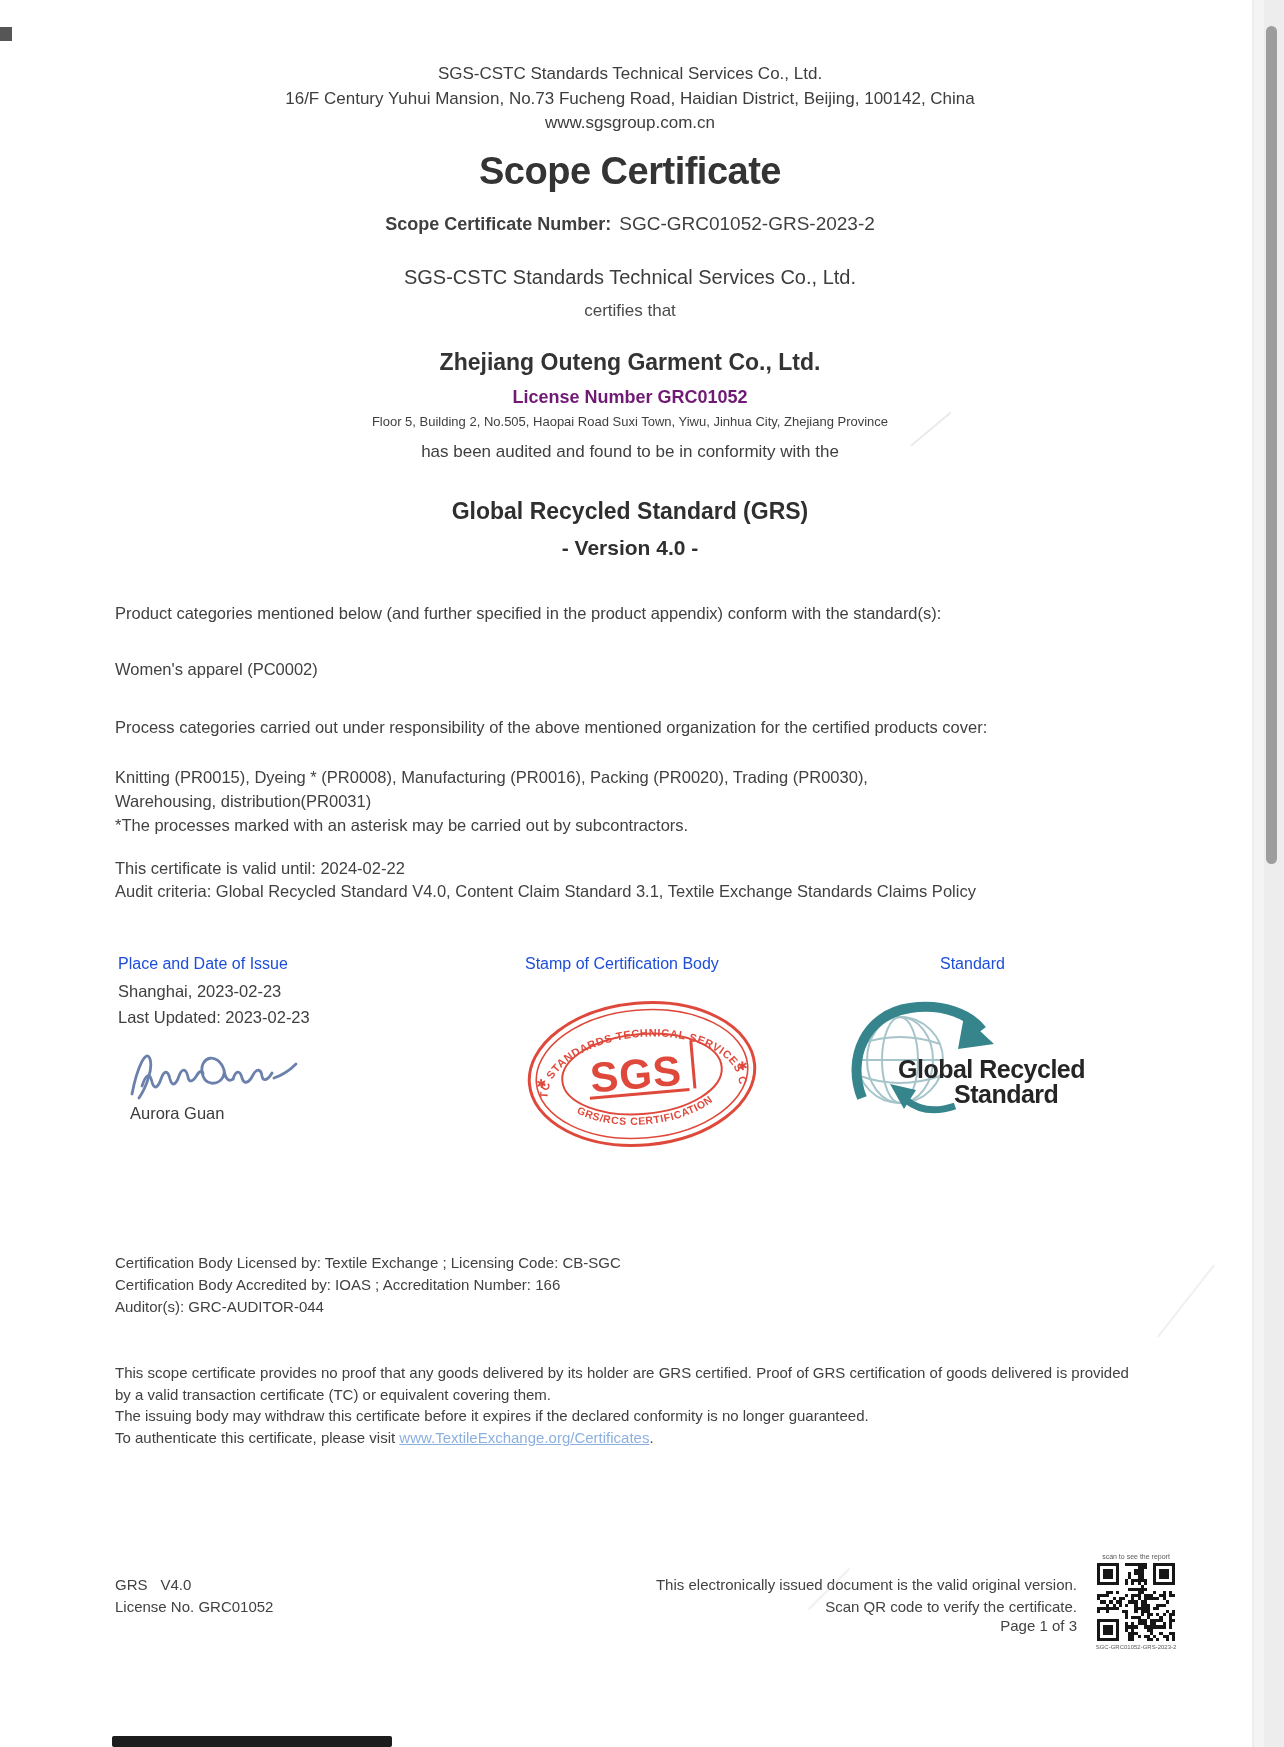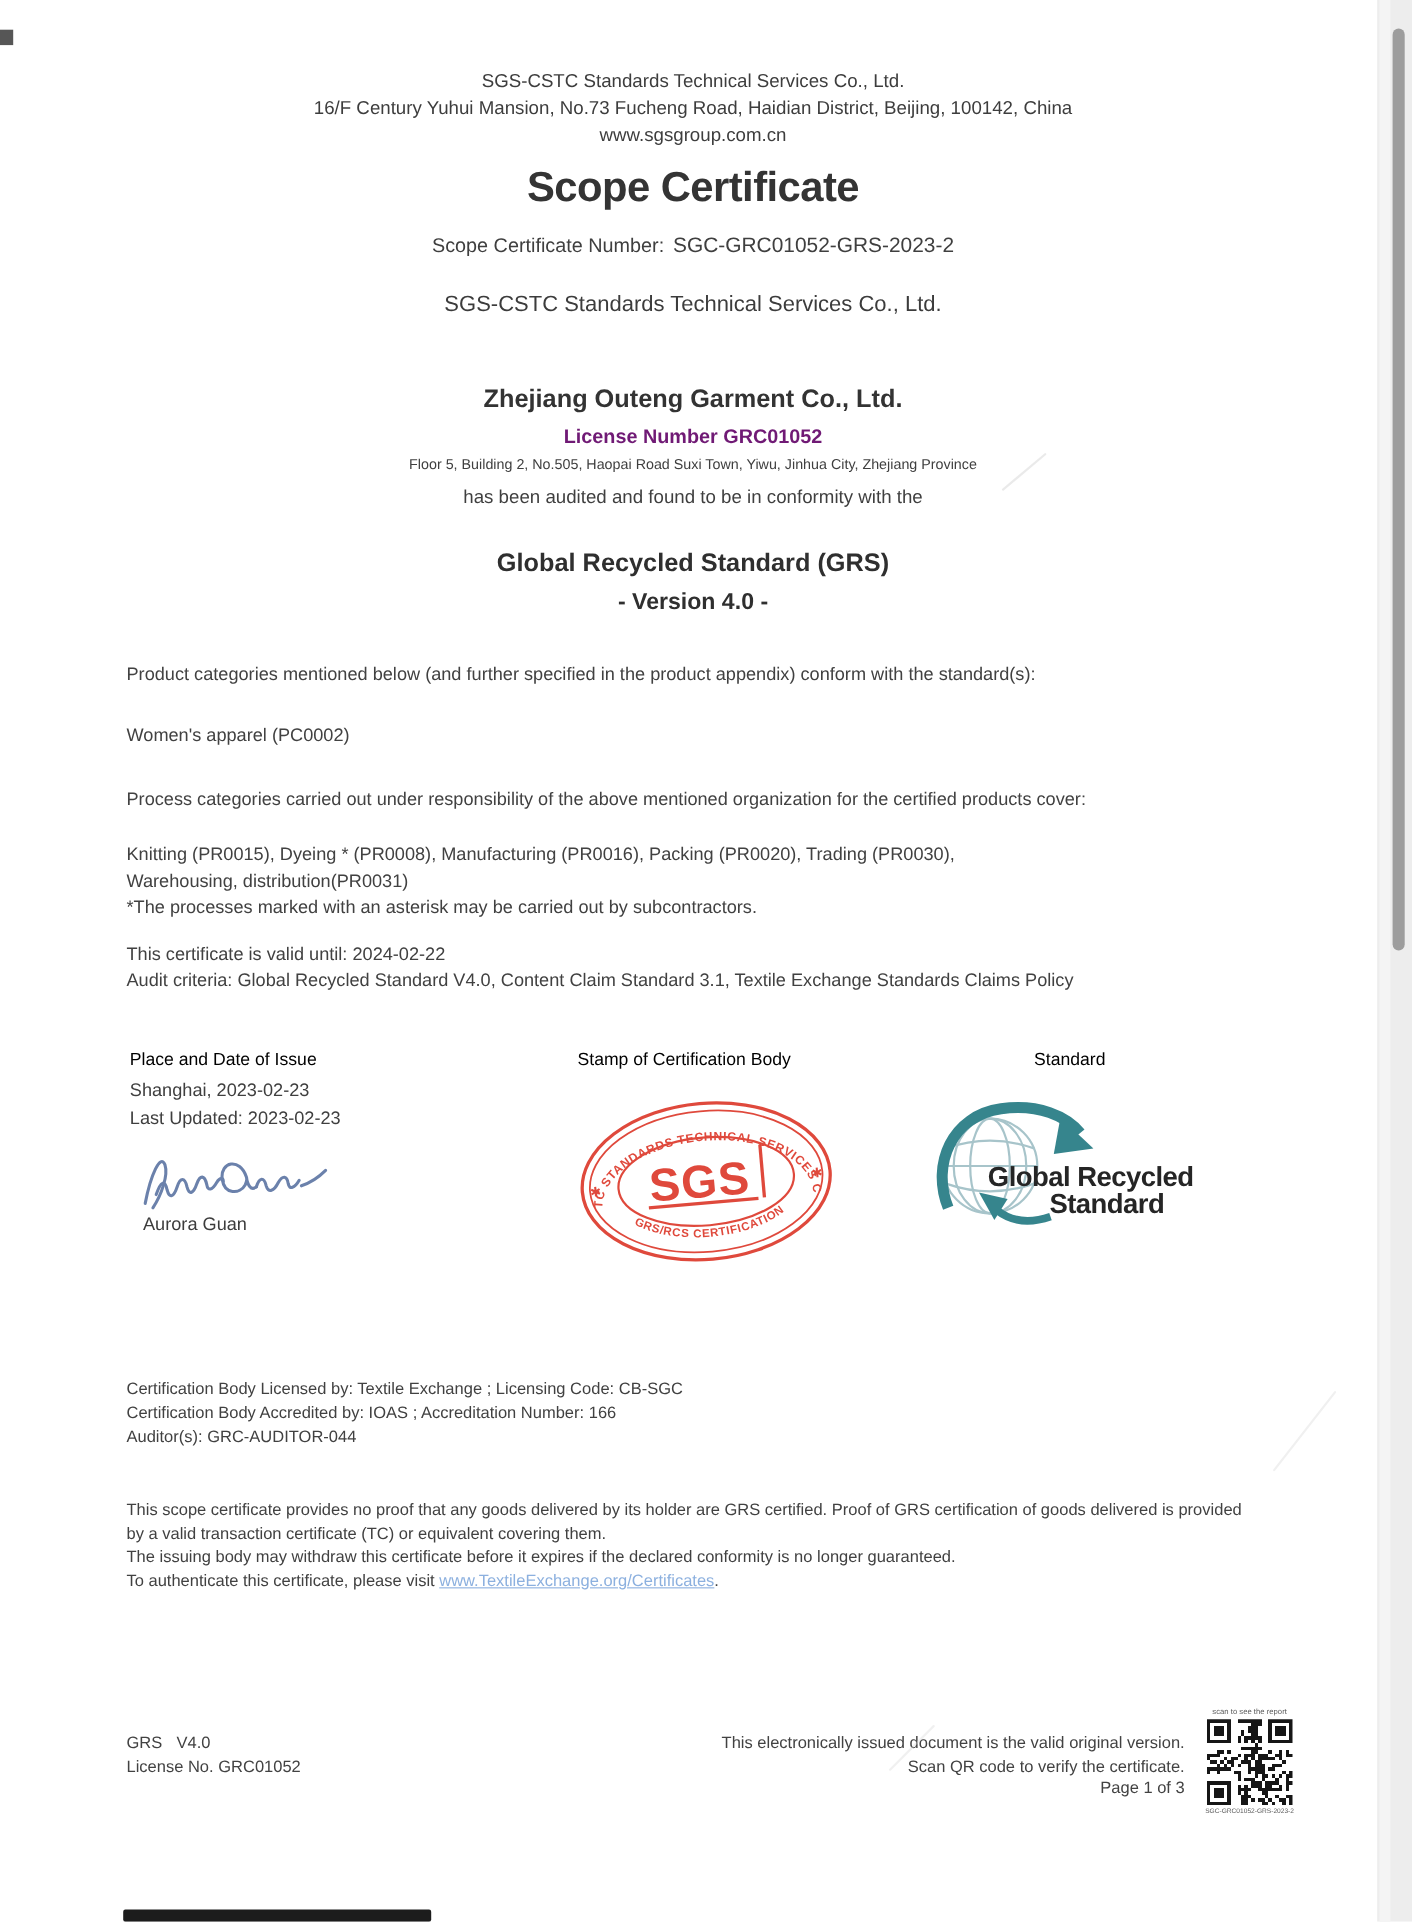--- a/index.html
+++ b/index.html
@@ -8,38 +8,38 @@
     background:#ffffff;
     font-family:"Liberation Sans","DejaVu Sans",sans-serif;
     color:#3f3f3f;
   }
   .abs{position:absolute;}
   .c{left:16px;right:40px;text-align:center;}
 
   .hdr{top:62px;font-size:17px;line-height:24.5px;color:#3d3d3d;}
   .title{top:150px;font-size:38px;font-weight:bold;letter-spacing:-0.5px;color:#343434;}
   .certnum{top:213px;font-size:19px;}
-  .certnum .lbl{font-weight:normal;font-size:18px;margin-right:8px;}
+  .certnum .lbl{font-weight:bold;font-size:18px;margin-right:8px;}
   .issuer{top:266px;font-size:20px;color:#3c3c3c;}
   .certifies{top:301px;font-size:17px;color:#4a4a4a;}
   .holder-name{top:349px;font-size:23px;font-weight:bold;color:#333;}
   .holder-lic{top:387px;font-size:18px;font-weight:bold;color:#701a75;}
   .holder-addr{top:414px;font-size:13px;}
   .conform{top:442px;font-size:17px;}
   .grs-name{top:498px;font-size:23px;font-weight:bold;color:#2f2f2f;}
   .grs-ver{top:536px;font-size:21px;font-weight:bold;color:#2f2f2f;}
 
   .para{left:115px;width:1020px;font-size:16.5px;line-height:24px;color:#414141;}
   .p-product-intro{top:601px;}
   .p-products{top:657px;}
   .p-process-intro{top:715px;}
   .p-process{top:765px;}
   .p-validity{top:857px;line-height:22.5px;}
 
-  .colhead{top:955px;font-size:16px;color:#000000;}
+  .colhead{top:955px;font-size:16px;color:#1d4ed8;}
   .col1{left:118px;}
   .col2{left:525px;}
   .col3{left:940px;}
   .issue-line1{top:982px;left:118px;font-size:16.5px;}
   .issue-line2{top:1008px;left:118px;font-size:16.5px;}
   .signer-name{top:1104px;left:130px;font-size:16.5px;color:#3c3c3c;}
 
   .sig-box{left:124px;top:1038px;width:190px;height:74px;}
   .stamp-box{left:524px;top:999px;width:236px;height:150px;transform:rotate(-5deg);opacity:0.92;}
   .grs-box{left:842px;top:1002px;width:256px;height:112px;overflow:visible;}
@@ -86,20 +86,21 @@
     <div>www.sgsgroup.com.cn</div>
   </div>
 
   <div class="abs c title">Scope Certificate</div>
 
   <div class="abs c certnum">
     <span class="lbl">Scope Certificate Number:</span><span>SGC-GRC01052-GRS-2023-2</span>
   </div>
 
   <div class="abs c issuer">SGS-CSTC Standards Technical Services Co., Ltd.</div>
+  <div class="abs c certifies">certifies that</div>
 
   <div class="abs c holder-name">Zhejiang Outeng Garment Co., Ltd.</div>
   <div class="abs c holder-lic">License Number GRC01052</div>
   <div class="abs c holder-addr">Floor 5, Building 2, No.505, Haopai Road Suxi Town, Yiwu, Jinhua City, Zhejiang Province</div>
   <div class="abs c conform">has been audited and found to be in conformity with the</div>
 
   <div class="abs c grs-name">Global Recycled Standard (GRS)</div>
   <div class="abs c grs-ver">- Version 4.0 -</div>
 
   <div class="abs para p-product-intro">Product categories mentioned below (and further specified in the product appendix) conform with the standard(s):</div>

